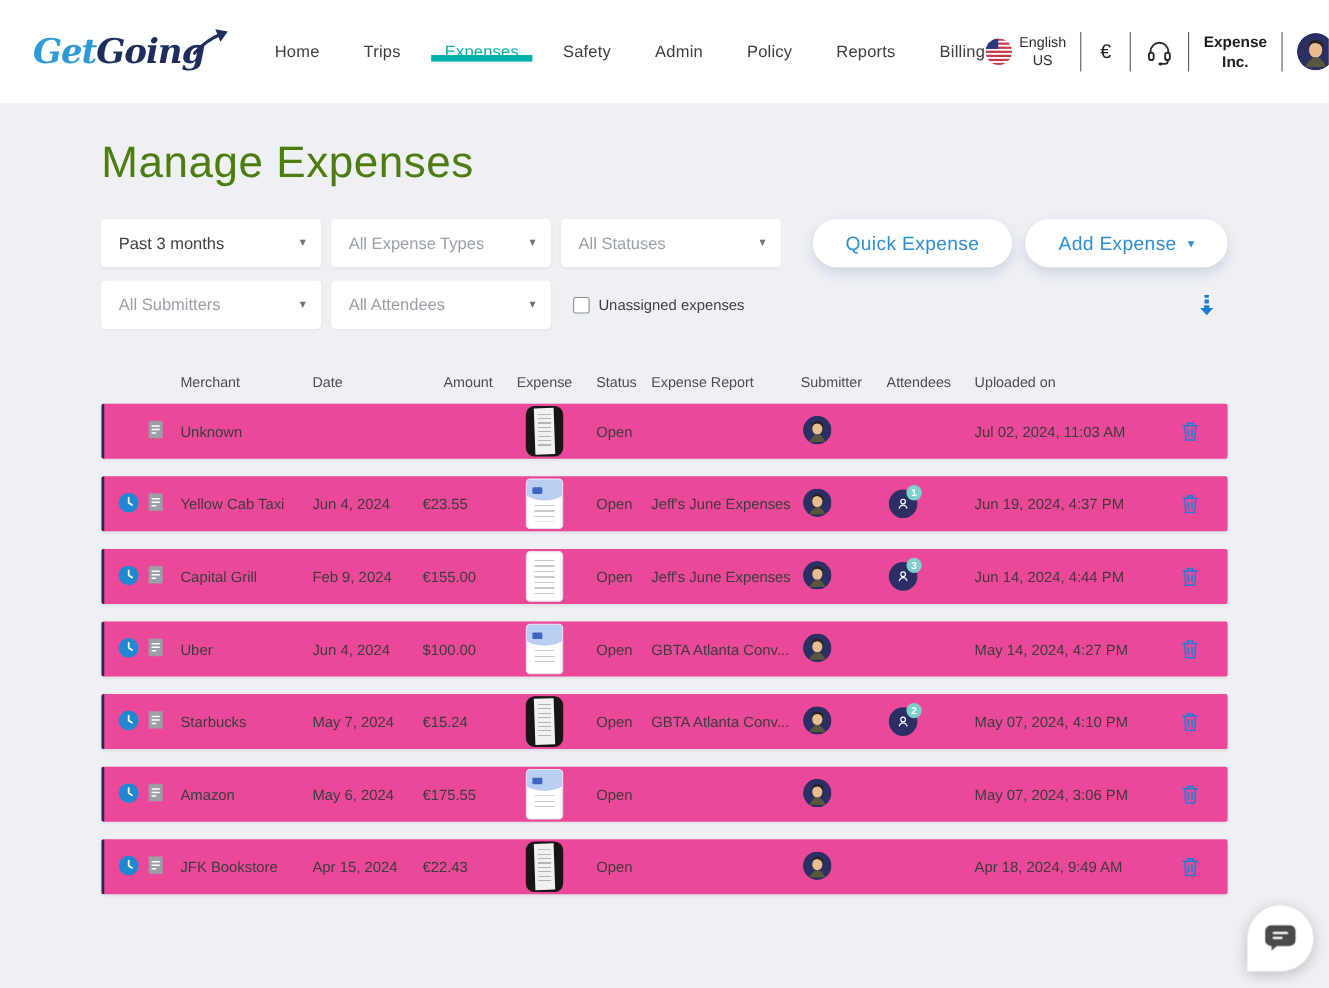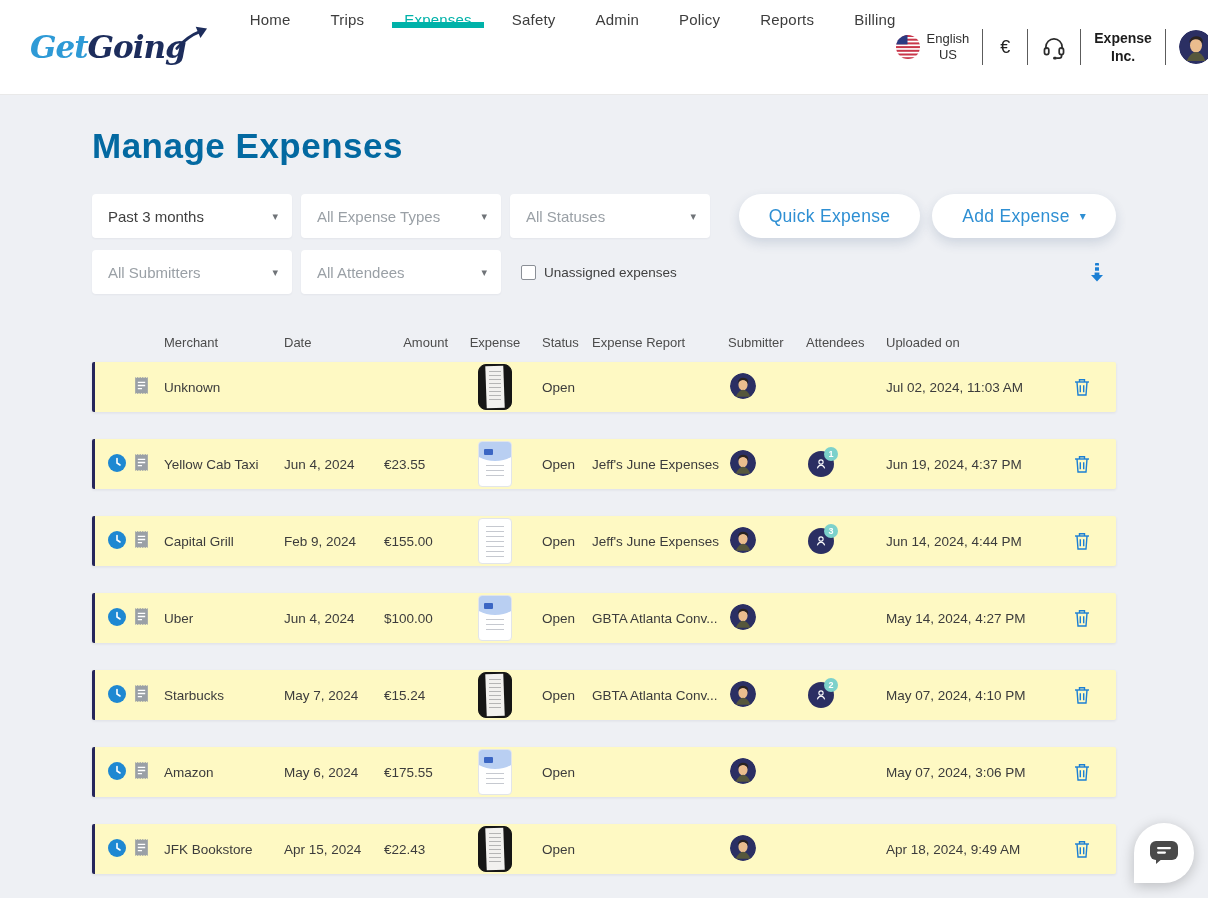--- a/index.html
+++ b/index.html
@@ -9,38 +9,38 @@
   *{box-sizing:border-box;margin:0;padding:0}
   html,body{width:1208px;height:898px;overflow:hidden}
   body{font-family:"Liberation Sans",sans-serif;background:var(--page-bg);color:#3c3c3c}
 
   
   .header{height:95px;background:#fff;display:flex;align-items:center;padding:0 28px 0 30px;position:relative;border-bottom:1px solid #e9e9e9}
   .logo{display:flex;align-items:center;font-family:"DejaVu Serif",serif;font-style:italic;font-weight:bold;font-size:31px;letter-spacing:-1px;cursor:pointer;position:relative}
   .logo .lg-get{color:#2e9ad6}
   .logo .lg-going{color:#1d2d5c}
   .logo svg{margin-left:-12px;margin-top:-18px}
-  .nav{display:flex;align-items:flex-start;height:72px;margin-left:42px;gap:40px}
+  .nav{display:flex;align-items:center;height:72px;margin-left:42px;gap:40px}
   .nav-item{display:flex;align-items:center;font-size:15px;color:#3d3d3d;position:relative;cursor:pointer;letter-spacing:.2px}
   .nav-item.active{color:var(--teal)}
   .nav-item.active::after{content:"";position:absolute;left:-12px;right:-12px;bottom:0;height:6px;background:var(--teal)}
   .utils{margin-left:auto;display:flex;align-items:center;gap:13px}
   .u-divider{width:1px;height:36px;background:#3f3f3f;opacity:.85}
   .lang{display:flex;align-items:center;gap:7px;cursor:pointer}
   .lang-txt{font-size:13px;line-height:1.25;text-align:center;color:#2f2f2f}
   .currency{font-size:18px;color:#222;cursor:pointer;padding:0 4px}
   .headset{display:flex;align-items:center;cursor:pointer}
   .company{font-size:14px;font-weight:bold;line-height:1.3;text-align:center;color:#1c1c1c;cursor:pointer}
   .avatar{border-radius:50%;overflow:hidden;display:inline-flex;flex:none;cursor:pointer}
   .avatar.lg{width:34px;height:34px}
   .avatar.sm{width:26px;height:26px;cursor:default}
 
   
   .main{width:1024px;margin:0 auto}
-  .page-title{margin-top:31px;font-size:35px;font-weight:700;letter-spacing:.5px;color:#0369a1}
+  .page-title{margin-top:31px;font-size:40px;font-weight:400;letter-spacing:.5px;color:#4d7c0f}
   .page-desc{margin-top:15px;font-size:16.5px;line-height:1.55;color:#8e8e8e;max-width:1024px}
 
   
   .filters-row1{margin-top:28px;display:flex;align-items:center}
   .filters-row2{margin-top:12px;display:flex;align-items:center}
   .select{width:200px;height:44px;background:#fff;border-radius:4px;display:flex;align-items:center;justify-content:space-between;padding:0 14px 0 16px;margin-right:9px;font-size:15px;cursor:pointer;box-shadow:0 1px 2px rgba(30,40,70,.05)}
   .select .val{color:#3f3f3f}
   .select.placeholder .val{color:#9aa0a6}
   .caret{font-size:11px;color:#6f7378;line-height:1}
   .pill-btn{height:44px;border:none;background:#fff;border-radius:22px;color:var(--button-blue);font-family:inherit;font-size:17.5px;letter-spacing:.3px;padding:0 30px;cursor:pointer;box-shadow:0 5px 12px rgba(40,70,110,.16);display:inline-flex;align-items:center;gap:10px}
@@ -54,21 +54,21 @@
   
   .search{margin-top:26px;width:100%;height:46px;border:none;border-radius:23px;background:#fff;padding:0 22px;font-family:inherit;font-size:15px;color:#3c3c3c;outline:none}
   .search::placeholder{color:#b3b8c0}
 
   
   .grid{display:grid;grid-template-columns:26px 30px 120px 100px 64px 94px 50px 136px 78px 80px 170px 1fr 36px;align-items:center}
   .thead{margin-top:30px;padding:0 16px;height:36px;font-size:13px;color:#4c4c4c}
   .thead .h-amount{text-align:right}
   .thead .h-expense{text-align:center}
   .rows{margin-top:2px}
-  .row{height:50px;background:#fef9c3;border-left:3px solid var(--row-border);border-radius:2px;margin-bottom:27px;padding:0 16px 0 13px;box-shadow:0 1px 3px rgba(20,30,60,.08);cursor:pointer}
+  .row{height:50px;background:#ec4899;border-left:3px solid var(--row-border);border-radius:2px;margin-bottom:16px;padding:0 16px 0 13px;box-shadow:0 1px 3px rgba(20,30,60,.08);cursor:pointer}
   .cell{font-size:13.5px;color:#3c3c3c;white-space:nowrap;overflow:hidden;text-overflow:ellipsis}
   .c-amount{text-align:left;padding-right:2px}
   .c-thumb{display:flex;justify-content:center;overflow:visible}
   .c-trash{display:flex;justify-content:center}
   .c-submitter,.c-attendees{overflow:visible}
 
   
   .thumb{position:relative;width:34px;height:46px;border-radius:4px;overflow:hidden;background:#fff;border:1px solid #e2e5ea;flex:none}
   .t-paper,.t-dome,.t-car{display:none}
   .t-lines{position:absolute;left:7px;right:7px;top:7px;bottom:6px;background:repeating-linear-gradient(to bottom,#c6c9d0 0 1px,transparent 1px 5px)}

